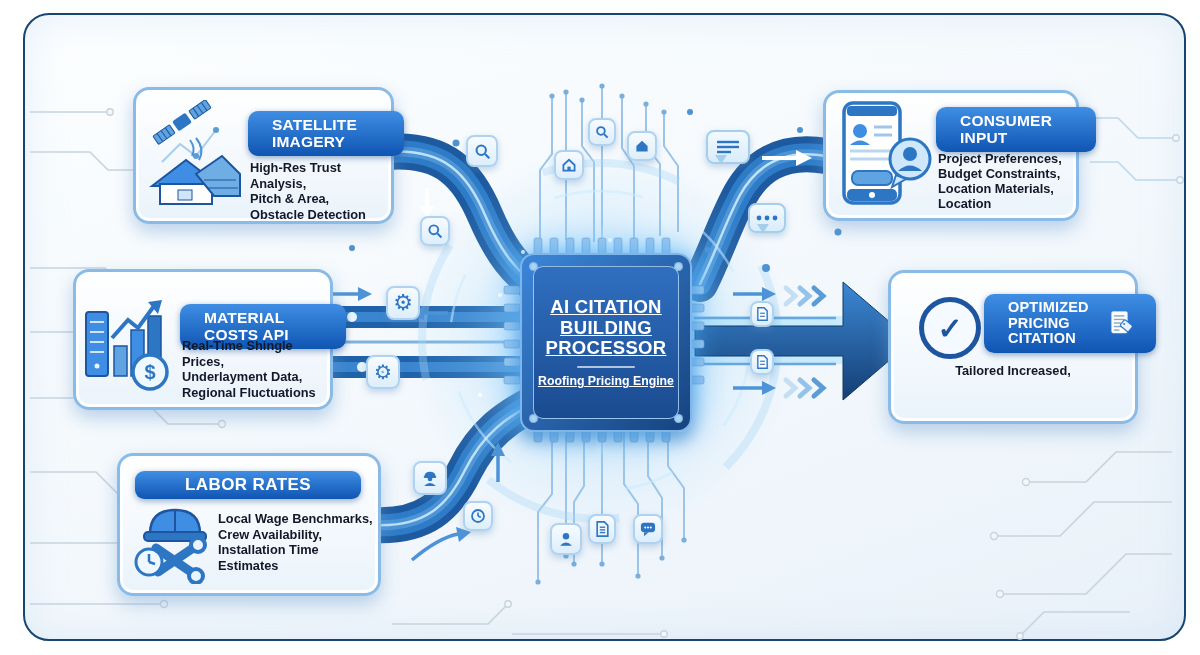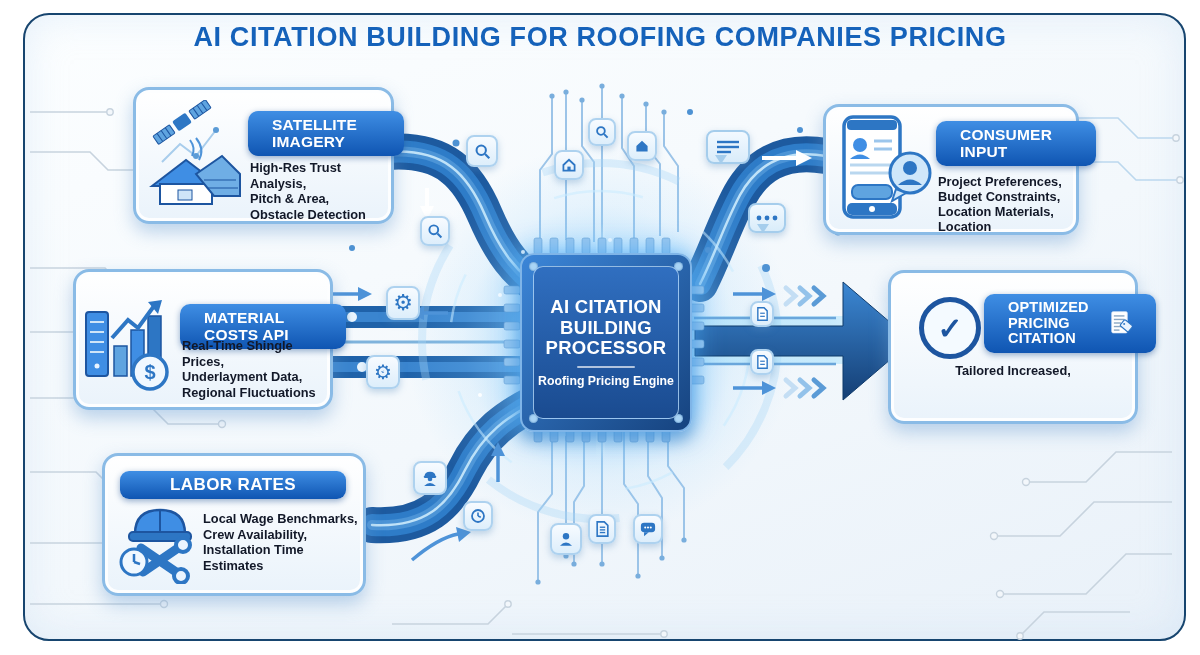--- a/index.html
+++ b/index.html
@@ -34,21 +34,21 @@
   .gear-glyph{font-size:22px;line-height:1;color:#2d76c4;}
   .gear-small{font-size:20px;line-height:1;color:#2d76c4;position:relative;}
   .gear-small .dollar-badge{position:absolute;left:50%;top:50%;transform:translate(-50%,-54%);
           font-size:9px;font-weight:800;color:#eaf4ff;}
   .chip{position:absolute;left:520px;top:253px;width:168px;height:175px;z-index:3;border-radius:14px;
         background:linear-gradient(135deg,#3c86d8 0%,#16437f 100%);border:2px solid #7fb5e8;
         box-shadow:0 0 30px rgba(80,180,255,.85),0 8px 16px rgba(30,90,160,.5);}
   .chip-inner{position:absolute;inset:11px;border-radius:10px;padding:4px;
         background:linear-gradient(180deg,#306fc0 0%,#1a4b90 100%);
         border:1.5px solid rgba(190,225,255,.75);display:flex;flex-direction:column;
-        align-items:center;justify-content:center;text-align:center;color:#fff;}
+        align-items:center;justify-content:center;text-align:center;color:#fff;text-decoration:underline;}
   .chip-title{font-size:18.5px;font-weight:800;line-height:1.12;letter-spacing:.3px;}
   .chip-divider{width:58px;height:2px;background:rgba(255,255,255,.65);margin:7px 0 6px;border-radius:2px;}
   .chip-sub{font-size:12.3px;font-weight:600;}
   .screw{position:absolute;width:9px;height:9px;border-radius:50%;background:#a9d4f5;
          box-shadow:inset 0 0 2px #3c76b4;}
   .check-circle{position:absolute;width:52px;height:52px;border-radius:50%;border:5px solid #1d55a0;
          background:#f4faff;display:flex;align-items:center;justify-content:center;
          font-size:30px;font-weight:800;color:#1d55a0;}
   svg .t{stroke:#c7d3de;stroke-width:1.6;fill:none;}
   svg .tb{stroke:#9cc4e8;stroke-width:2;fill:none;}
@@ -274,21 +274,20 @@
         <rect x="504" y="376" width="16" height="8" rx="2"></rect>
       <rect x="688" y="286" width="16" height="8" rx="2"></rect>
         <rect x="688" y="304" width="16" height="8" rx="2"></rect>
       <rect x="688" y="322" width="16" height="8" rx="2"></rect>
         <rect x="688" y="340" width="16" height="8" rx="2"></rect>
       <rect x="688" y="358" width="16" height="8" rx="2"></rect>
         <rect x="688" y="376" width="16" height="8" rx="2"></rect>
     </g>
   </svg>
 
-  <div class="title">AI CITATION BUILDING FOR ROOFING COMPANIES PRICING</div>
 
   <div class="box" style="left:133px;top:87px;width:255px;height:131px;">
     <svg width="100" height="108" viewBox="0 0 100 108" style="position:absolute;left:8px;top:10px;">
       <polyline points="18,62 36,44 52,56 72,30" fill="none" stroke="#a8cdec" stroke-width="2"></polyline>
       <circle cx="52" cy="56" r="3" fill="#5b9bd6"></circle>
         <circle cx="72" cy="30" r="3" fill="#5b9bd6"></circle>
       <g transform="rotate(-35 38 22)">
         <rect x="30" y="16" width="16" height="12" rx="2" fill="#2d76c4"></rect>
         <rect x="6" y="17" width="20" height="10" rx="1" fill="#5fa4e0" stroke="#1d55a0"></rect>
         <rect x="50" y="17" width="20" height="10" rx="1" fill="#5fa4e0" stroke="#1d55a0"></rect>
@@ -333,21 +332,21 @@
       <text x="66" y="85" text-anchor="middle" font-size="20" font-weight="bold" fill="#2d76c4">$</text>
     </svg>
     <div class="pill" style="left:104px;top:20px;width:118px;margin-top:12px;">MATERIAL COSTS API</div>
     <div class="lines" style="left:106px;top:66px;">
       <span>Real-Time Shingle Prices,</span>
       <span>Underlayment Data,</span>
       <span>Regional Fluctuations</span>
     </div>
   </div>
 
-  <div class="box" style="left:102px;top:453px;width:258px;height:137px;">
+  <div class="box" style="left:117px;top:453px;width:258px;height:137px;">
     <div class="bar" style="left:15px;top:15px;width:226px;padding:4px 0;">LABOR RATES</div>
     <svg width="86" height="84" viewBox="0 0 86 84" style="position:absolute;left:12px;top:44px;">
       <path d="M18,34 Q18,10 43,10 Q68,10 68,34 Z" fill="#3f8ee4" stroke="#1d55a0" stroke-width="2.5"></path>
       <rect x="12" y="32" width="62" height="9" rx="4" fill="#2d76c4" stroke="#1d55a0" stroke-width="2"></rect>
       <line x1="43" y1="10" x2="43" y2="32" stroke="#1d55a0" stroke-width="2"></line>
       <g stroke="#2d76c4" stroke-width="9" stroke-linecap="round">
         <line x1="26" y1="72" x2="64" y2="46"></line>
           <line x1="24" y1="48" x2="62" y2="74"></line>
       </g>
       <circle cx="66" cy="45" r="7" fill="#eaf4ff" stroke="#2d76c4" stroke-width="4"></circle>
@@ -356,40 +355,40 @@
       <line x1="17" y1="62" x2="17" y2="54" stroke="#2d76c4" stroke-width="2.5"></line>
       <line x1="17" y1="62" x2="23" y2="64" stroke="#2d76c4" stroke-width="2.5"></line>
     </svg>
     <div class="lines" style="left:98px;top:55px;">
       <span>Local Wage Benchmarks,</span>
       <span>Crew Availability,</span>
       <span>Installation Time Estimates</span>
     </div>
   </div>
 
-  <div class="box" style="left:823px;top:104px;width:250px;height:125px;">
+  <div class="box" style="left:823px;top:90px;width:250px;height:125px;">
     <svg width="92" height="106" viewBox="0 0 92 106" style="position:absolute;left:14px;top:8px;">
       <rect x="4" y="2" width="56" height="100" rx="9" fill="#ffffff" stroke="#2d76c4" stroke-width="3.5"></rect>
       <rect x="7" y="5" width="50" height="10" rx="4" fill="#2d76c4"></rect>
       <circle cx="20" cy="30" r="7" fill="#3f8ee4"></circle>
         <path d="M10,44 q10,-9 20,0" fill="#3f8ee4"></path>
       <line x1="34" y1="26" x2="52" y2="26" stroke="#9cc6ec" stroke-width="3"></line>
       <line x1="34" y1="34" x2="52" y2="34" stroke="#9cc6ec" stroke-width="3"></line>
       <line x1="10" y1="50" x2="52" y2="50" stroke="#b9d7ef" stroke-width="3"></line>
       <line x1="10" y1="58" x2="52" y2="58" stroke="#b9d7ef" stroke-width="3"></line>
       <rect x="12" y="70" width="40" height="14" rx="6" fill="#5fa4e0" stroke="#2d76c4" stroke-width="2"></rect>
       <rect x="7" y="88" width="50" height="12" rx="5" fill="#2d76c4"></rect>
         <circle cx="32" cy="94" r="3" fill="#fff"></circle>
       <circle cx="70" cy="58" r="20" fill="#cfe7fa" stroke="#2d76c4" stroke-width="3"></circle>
       <circle cx="70" cy="53" r="7" fill="#2d76c4"></circle>
         <path d="M58,70 q12,-11 24,0" fill="#2d76c4"></path>
       <polygon points="56,74 52,86 66,78" fill="#cfe7fa" stroke="#2d76c4" stroke-width="2"></polygon>
     </svg>
     <div class="pill" style="left:110px;top:14px;width:112px;">CONSUMER INPUT</div>
-    <div class="lines" style="left:112px;top:58px;line-height:1.18;margin-top:9px;">
+    <div class="lines" style="left:112px;top:58px;line-height:1.18;">
       <span>Project Preferences,</span>
       <span>Budget Constraints,</span>
       <span>Location Materials,</span>
       <span>Location</span>
     </div>
   </div>
 
   <div class="box" style="left:888px;top:270px;width:244px;height:148px;">
     <div class="check-circle" style="left:28px;top:24px;">
       <span>✓</span>

